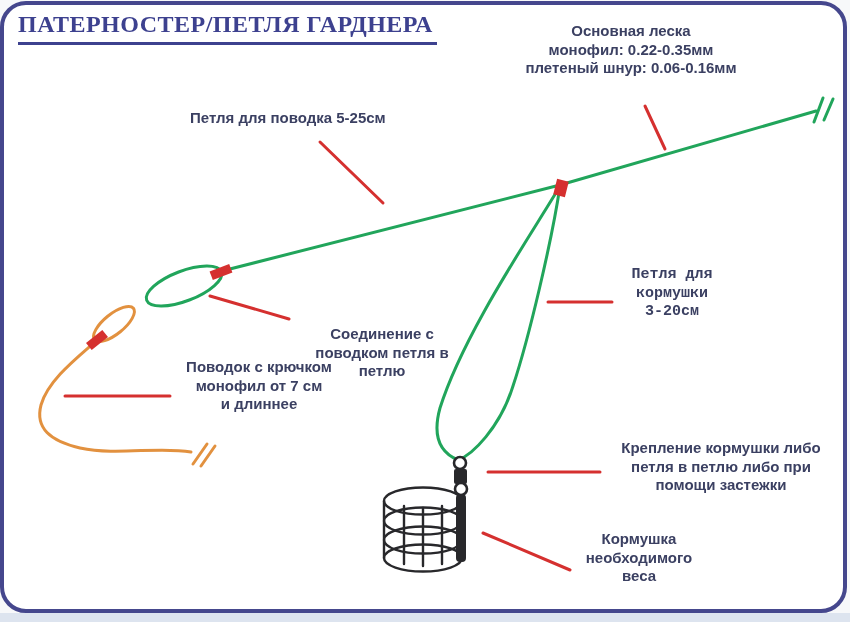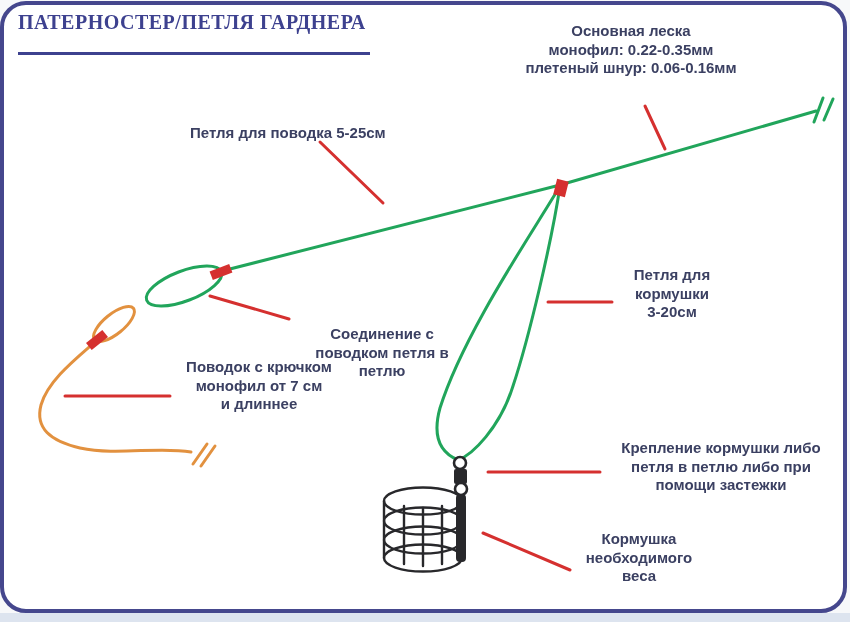--- a/index.html
+++ b/index.html
@@ -14,33 +14,33 @@
   }
   .frame{
     position:absolute;left:0;top:1px;width:839px;height:604px;
     border:4px solid #45478d;border-radius:26px;background:#ffffff;z-index:1;
   }
   .rig-svg{position:absolute;left:0;top:0;z-index:2;}
   .title{
     position:absolute;left:18px;top:10px;z-index:3;
     font-family:"Liberation Serif", serif;
     font-weight:bold;text-transform:uppercase;
-    font-size:20px;letter-spacing:0.5px;color:#3d418f;
-    border-bottom:3px solid #3d418f;padding:0 4px 18px 0;
+    font-size:24px;letter-spacing:0.5px;color:#3d418f;
+    border-bottom:3px solid #3d418f;padding:0 4px 3px 0;
     display:inline-block;line-height:1.2;
   }
   .label{
     position:absolute;z-index:3;
     color:#3b4062;font-size:15px;line-height:1.24;font-weight:600;
     white-space:pre-line;text-align:center;
   }
   .lbl-main-line   {left:502px;top:22px; width:258px;}
-  .lbl-leader-loop {left:190px;top:109px;width:230px;text-align:left;white-space:nowrap;margin-top:15px;}
+  .lbl-leader-loop {left:190px;top:109px;width:230px;text-align:left;white-space:nowrap;}
   .lbl-connection  {left:303px;top:287px;width:158px;margin-top:38px;}
-  .lbl-feeder-loop {left:612px;top:266px;width:120px;}
+  .lbl-feeder-loop {left:612px;top:266px;width:120px;font-family:Liberation Mono, monospace;}
   .lbl-leader      {left:171px;top:358px;width:176px;}
   .lbl-attachment  {left:601px;top:439px;width:240px;}
   .lbl-feeder      {left:577px;top:530px;width:124px;}
 </style>
 </head>
 <body>
 
 <div class="bottom-strip"></div>
 <div class="frame"></div>
 

